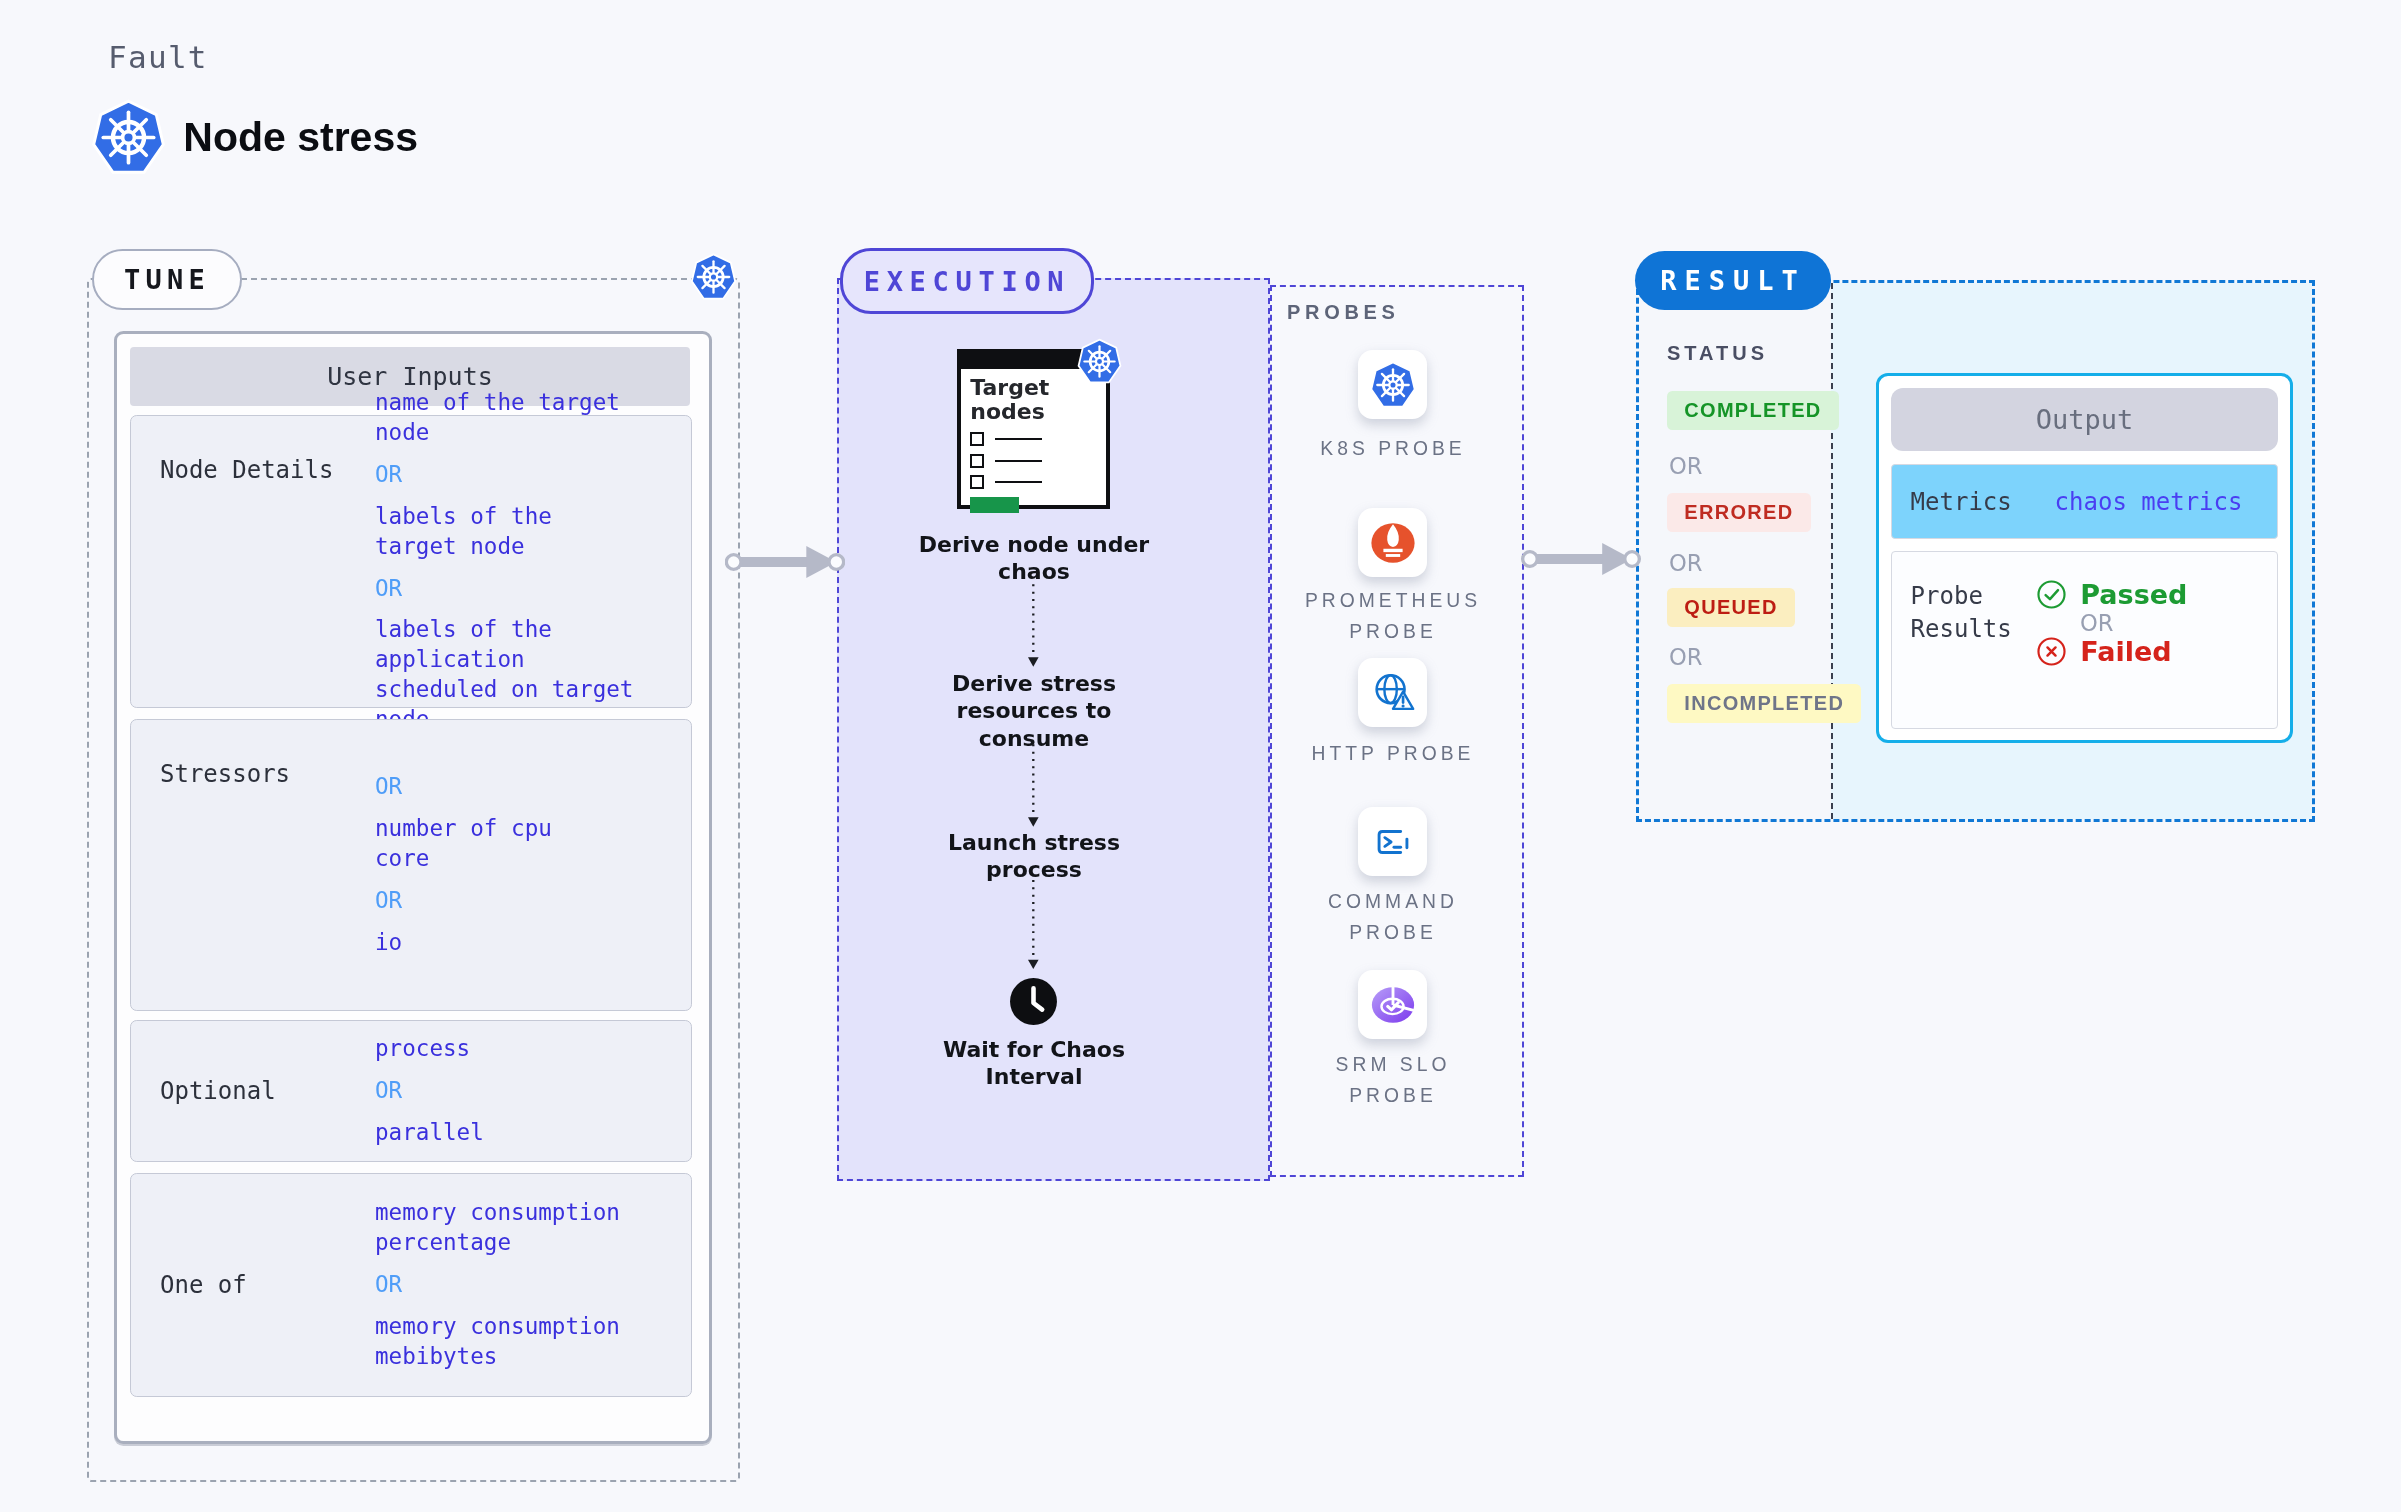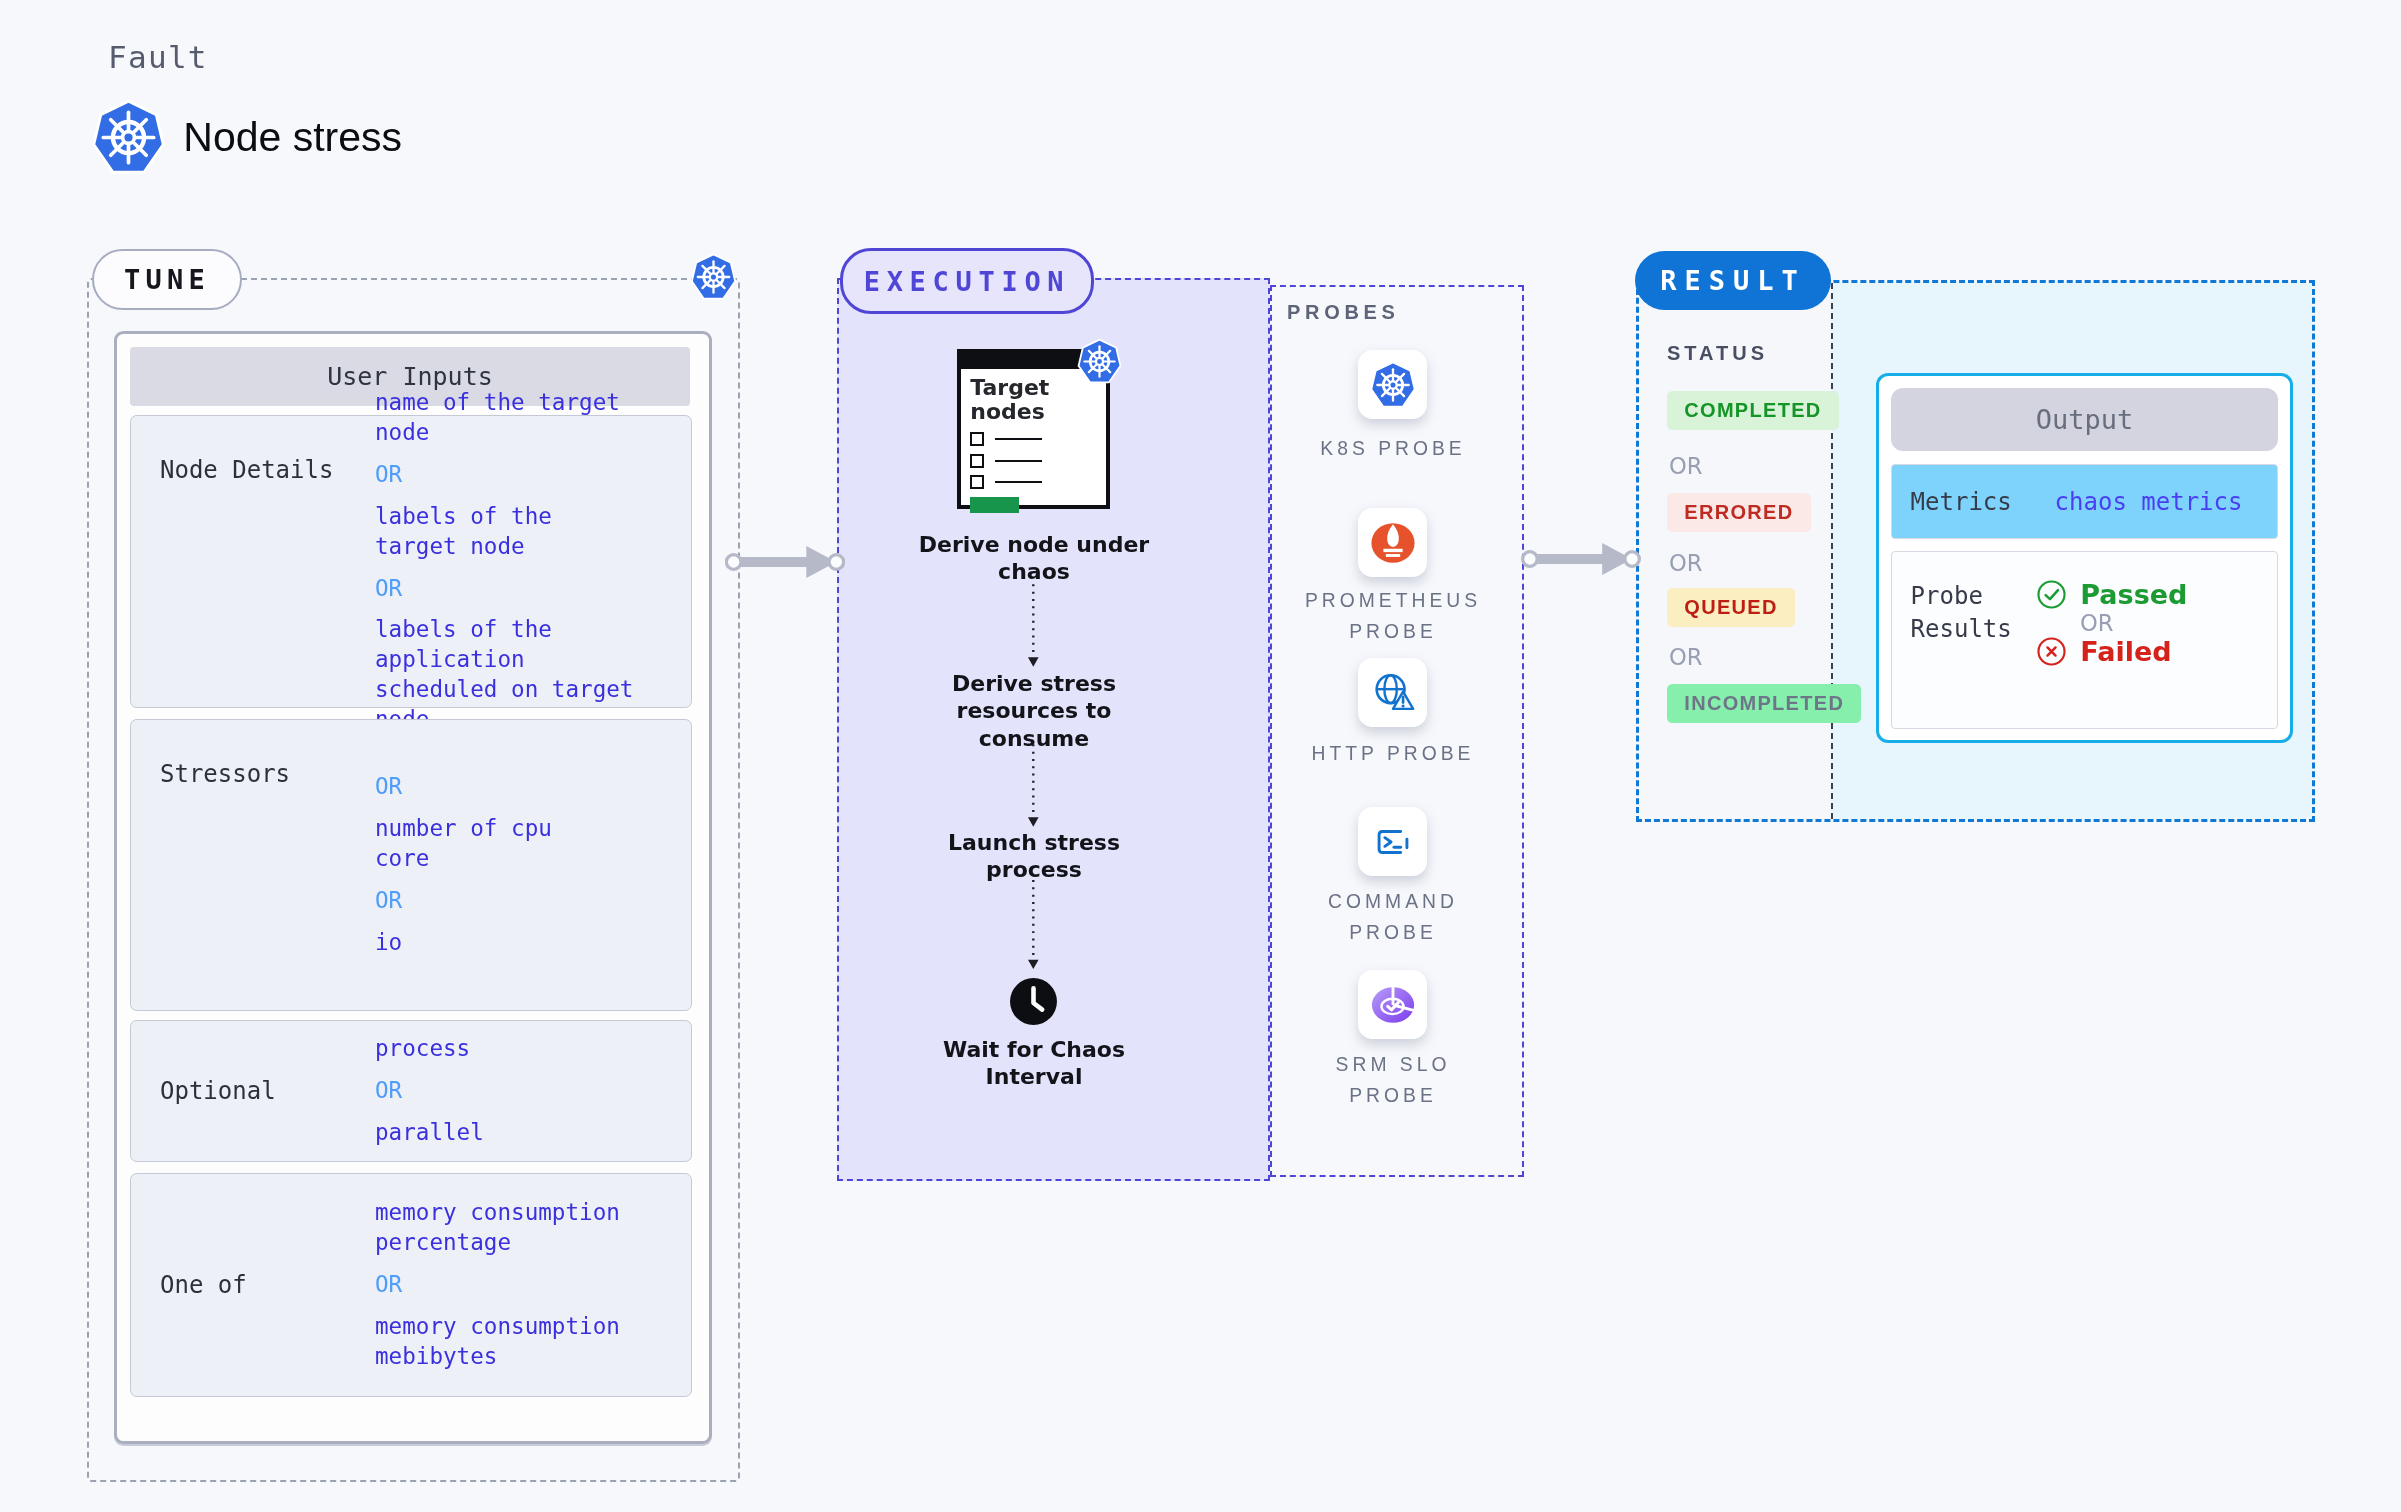--- a/index.html
+++ b/index.html
@@ -5,21 +5,21 @@
   html,body{margin:0;padding:0;background:#f7f8fc;}
   .canvas{position:relative;width:2401px;height:1512px;background:#f7f8fc;
           font-family:"DejaVu Sans Mono",monospace;overflow:hidden;color:#1a1c22;}
   .abs{position:absolute;}
   .pre{white-space:pre-line;}
 
   
   .kicker{left:108px;top:39px;font-size:31px;color:#565c6e;letter-spacing:1.3px;}
   .title-row{left:91px;top:99px;display:flex;align-items:center;gap:17.3px;}
   .title-k8s{width:75px;height:77px;}
-  .page-title{font-family:"Liberation Sans",sans-serif;font-weight:normal;font-size:41px;color:#0b0d12;}
+  .page-title{font-family:"Liberation Sans",sans-serif;font-weight:bold;font-size:41px;color:#0b0d12;}
 
   
   .pill{display:flex;align-items:center;justify-content:center;border-radius:31px;
         font-size:27px;font-weight:bold;z-index:6;}
   .pill-tune{left:92px;top:249px;width:146px;height:57px;background:#fcfcfe;
              border:2.7px solid #a6adc0;color:#15171d;letter-spacing:5.3px;}
   .pill-exec{left:840px;top:248px;width:248px;height:60px;background:#e6e5fc;
              border:3.3px solid #4f46d6;color:#4f46d6;letter-spacing:6.7px;}
   .pill-result{left:1635px;top:251px;width:196px;height:59px;background:#0f74d6;
              color:#ffffff;letter-spacing:8px;}
@@ -86,21 +86,21 @@
   .result-cyan{position:absolute;left:192px;top:0;right:0;bottom:0;background:#e7f5fd;
                border-left:2px dashed #3a3f4e;}
   .status-title{left:1667px;top:342px;font-family:"Liberation Sans",sans-serif;font-weight:bold;
                 font-size:20px;letter-spacing:4px;color:#494e63;}
   .badge{position:absolute;left:1667px;display:inline-flex;align-items:center;justify-content:center;
          padding:8px 17.3px;border-radius:5.3px;font-family:"Liberation Sans",sans-serif;
          font-weight:bold;font-size:20px;letter-spacing:1.3px;z-index:2;}
   .b-completed{top:391px;background:#d8f3d8;color:#159427;}
   .b-errored{top:493px;background:#fbe9e8;color:#bf2b21;}
   .b-queued{top:588px;background:#fbeec0;color:#bd1d13;}
-  .b-incompleted{top:684px;background:#86efac;color:#6f7589;}
+  .b-incompleted{top:684px;background:#fef9c3;color:#6f7589;}
   .or-gray{position:absolute;left:1669px;font-size:22.6px;color:#989fb2;z-index:2;
            font-family:"DejaVu Sans",sans-serif;}
   .og-1{top:453px;} .og-2{top:550px;} .og-3{top:644px;}
 
   .output-box{left:1876px;top:373px;width:417px;height:370px;background:#ffffff;
               border:3.3px solid #15aee9;border-radius:12px;box-sizing:border-box;padding:12px;z-index:3;}
   .output-header{height:63px;background:#d3d4e0;border-radius:12px;display:flex;align-items:center;
                  justify-content:center;font-size:27px;color:#686e7e;}
   .metrics-row{margin-top:13.3px;height:73px;background:#7dd3fc;border:1.3px solid #d6d9e2;border-radius:4px;
                display:flex;align-items:center;}

